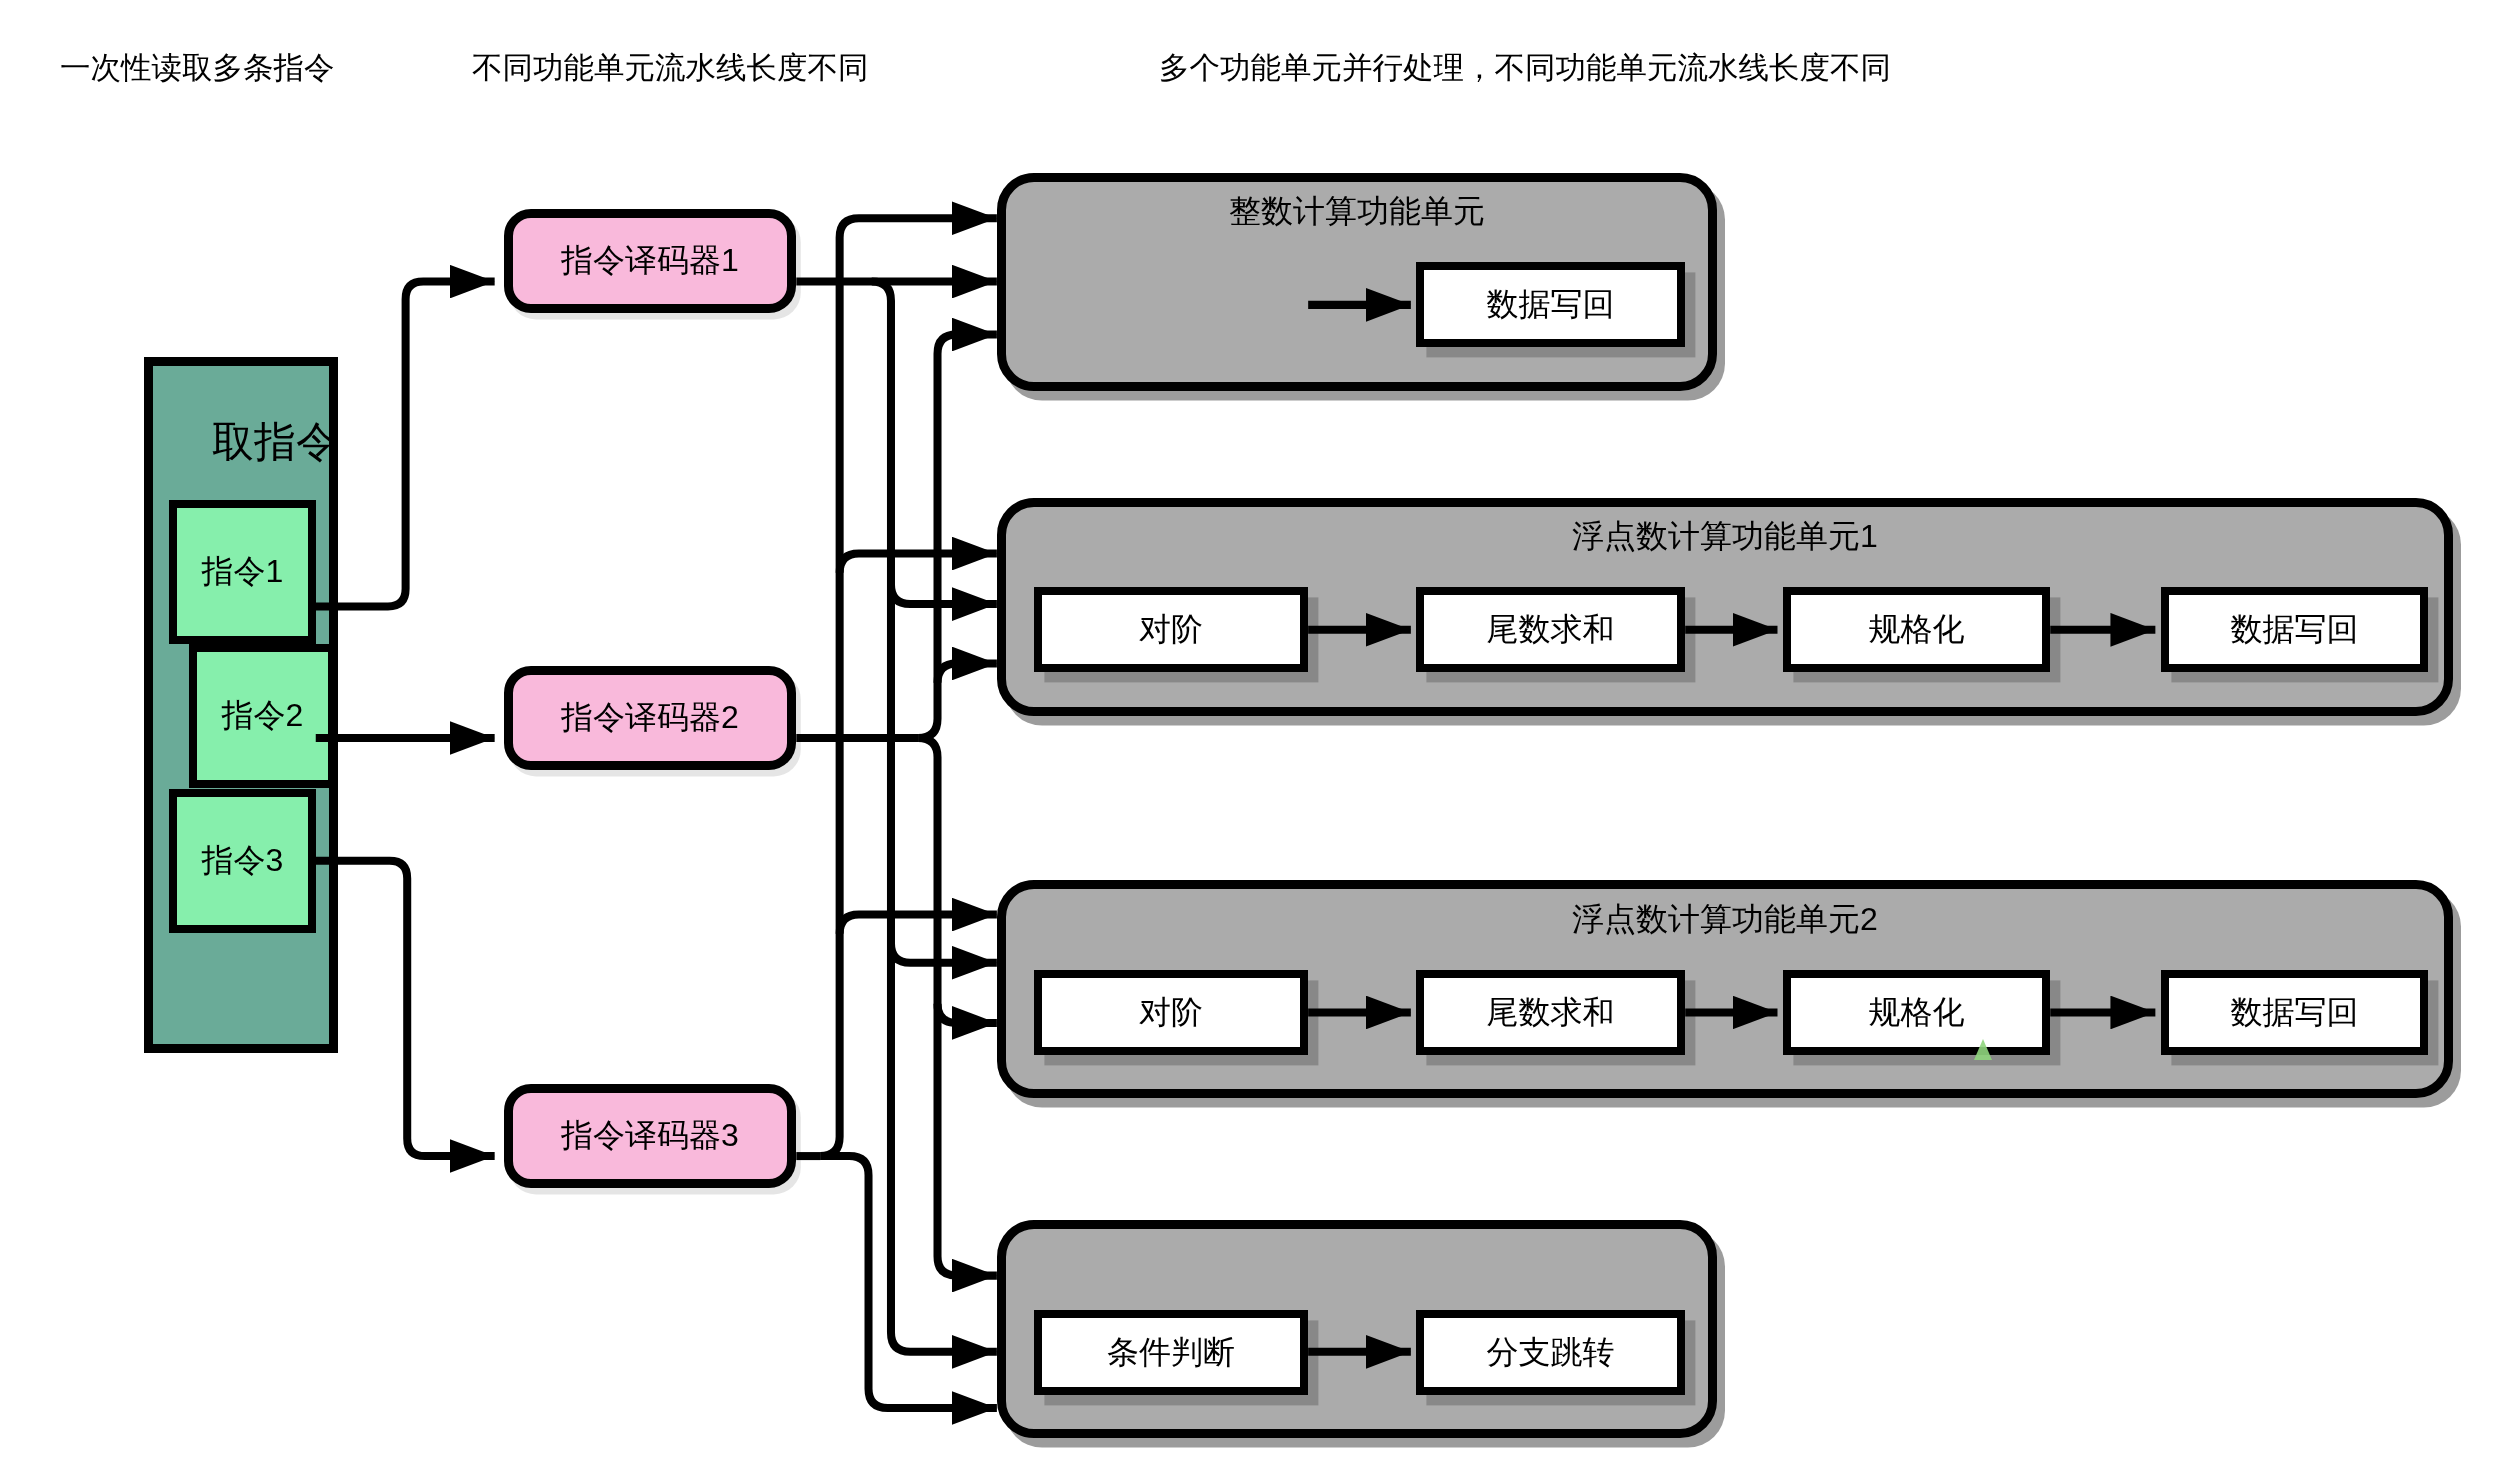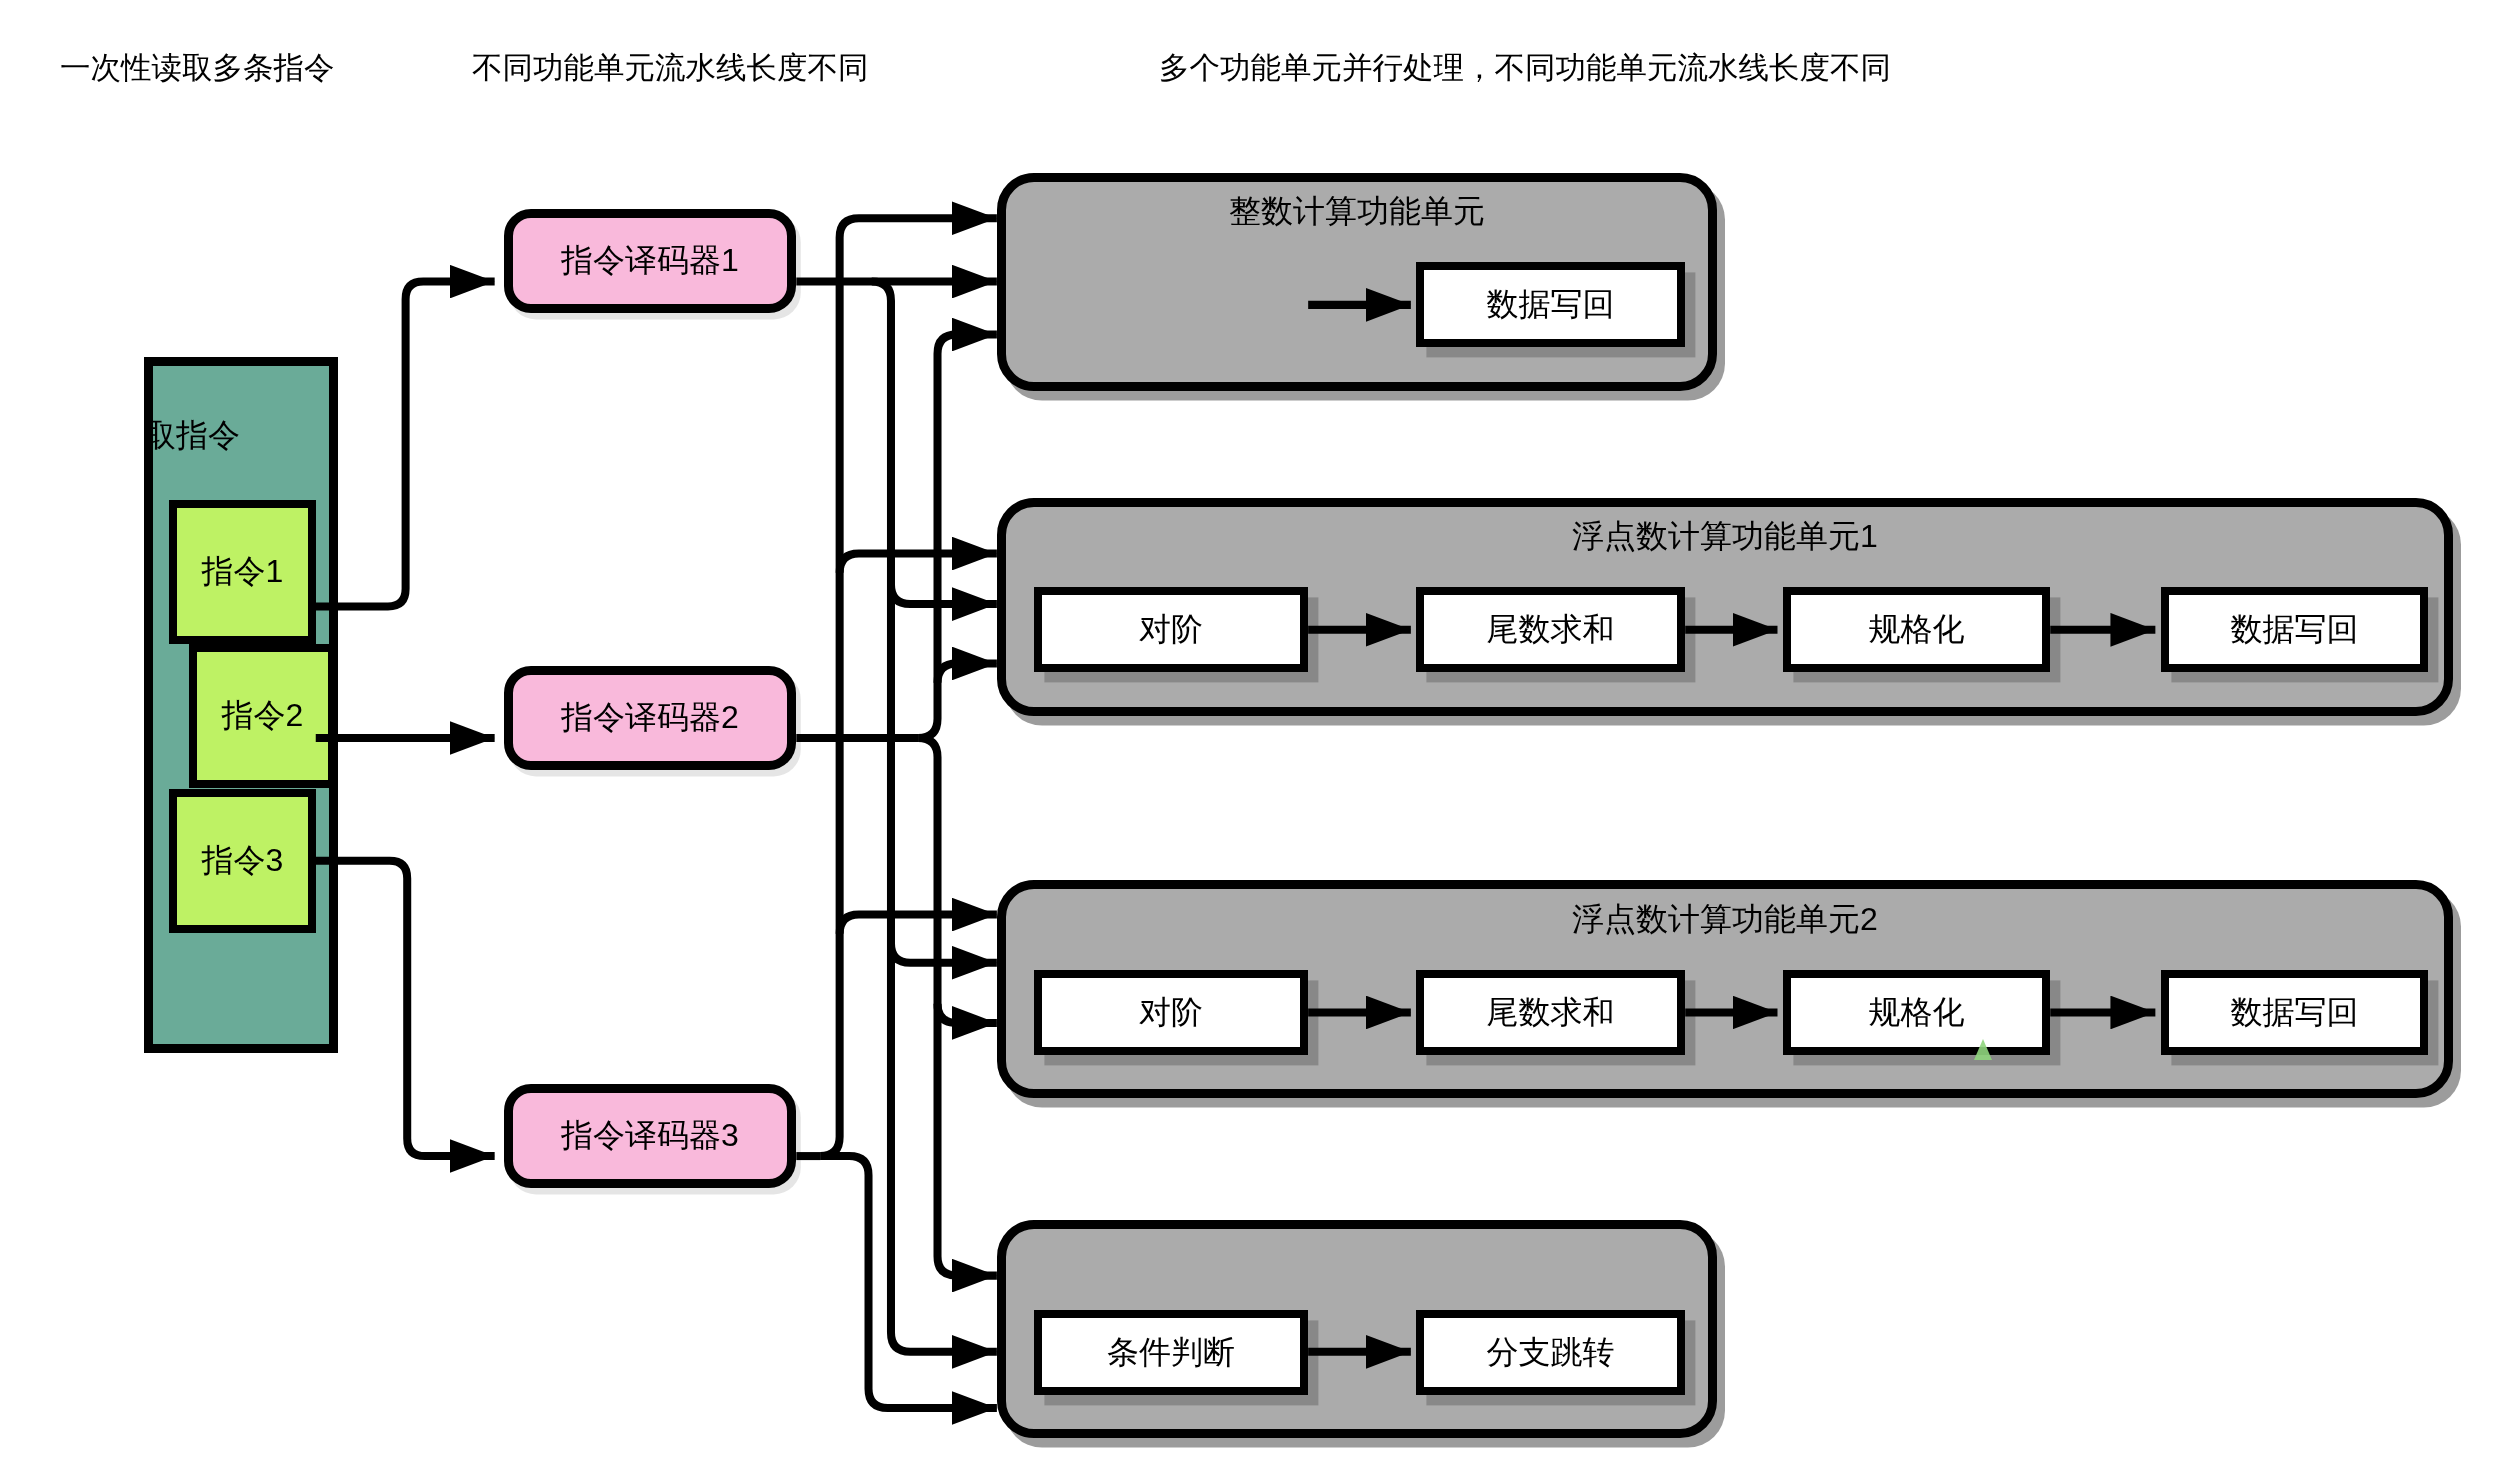--- a/index.html
+++ b/index.html
@@ -7,25 +7,25 @@
     position:relative;width:2500px;height:1481px;background:#ffffff;overflow:hidden;
     font-family:"Liberation Sans","DejaVu Sans",sans-serif;color:#000;
   }
   .annotation{
     position:absolute;top:48px;font-size:30.5px;font-weight:500;white-space:nowrap;line-height:39px;
   }
   .box{position:absolute;box-sizing:border-box;border:9.6px solid #000;}
   .label-center{display:flex;align-items:center;justify-content:center;text-align:center;}
   .fetch-box{background:#6aab98;}
   .fetch-title{
-    position:absolute;left:144px;top:414px;width:194px;text-align:left;
-    font-size:32px;font-weight:500;
+    position:absolute;left:144px;top:414px;width:194px;text-align:right;
+    font-size:42px;font-weight:500;
   }
   .inst-box{
-    background:#bef264;border-width:8px;font-size:32px;font-weight:500;
+    background:#86efac;border-width:8px;font-size:32px;font-weight:500;
     width:147px;height:144px;left:169px;
   }
   .decoder{
     background:#f9b9db;border-radius:27px;font-size:32px;font-weight:500;
     width:292px;height:104px;left:504px;box-shadow:4.8px 6.4px 0 rgba(0,0,0,0.10);
   }
   .unit{
     background:#ababab;border-radius:37px;left:997px;height:218px;
     box-shadow:8px 9.6px 0 #9c9c9c;
   }

